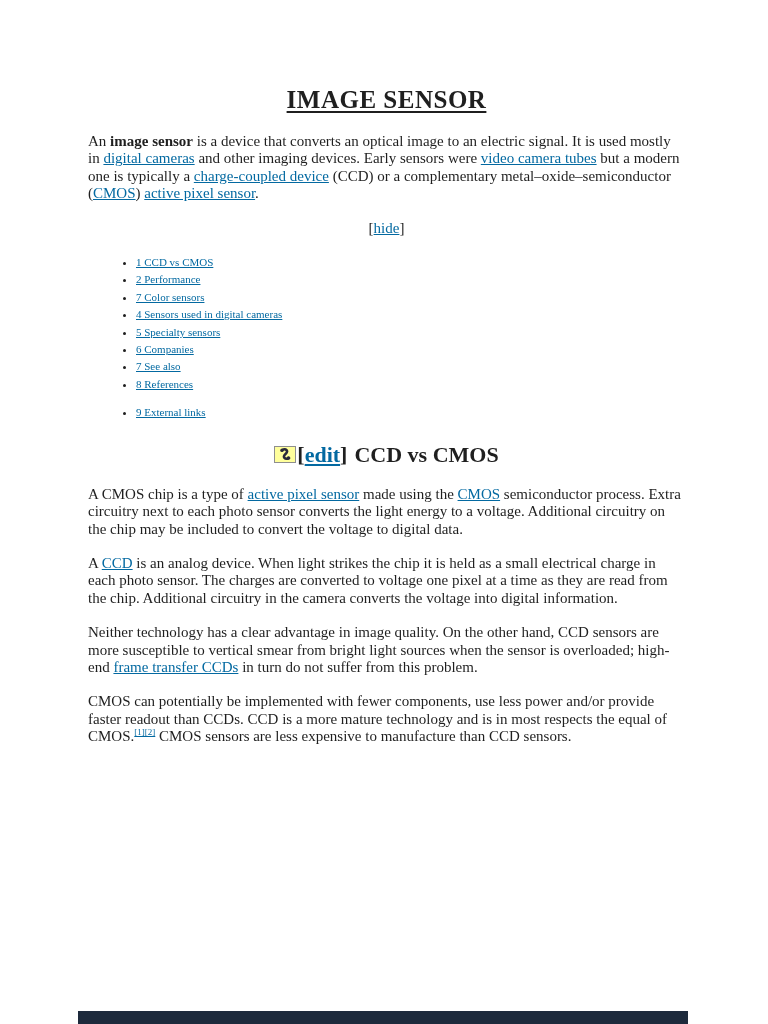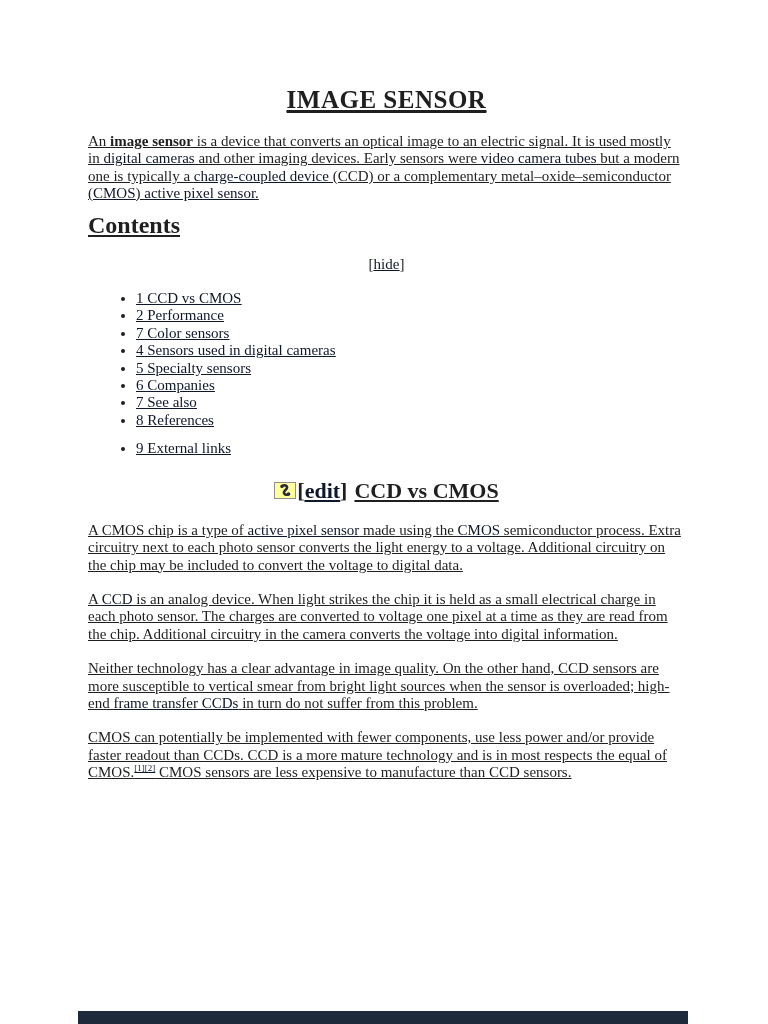--- a/index.html
+++ b/index.html
@@ -14,21 +14,20 @@
     position: relative;
     overflow: hidden;
     font-family: "Liberation Serif", "DejaVu Serif", serif;
     color: #1f1f1f;
   }
   .page {
     position: relative;
     width: 597px;
     padding: 64px 83px 0 88px;
     box-sizing: content-box;
-    text-decoration: underline;
   }
   h1.doc-title {
     margin: 22px 0 0 0;
     text-align: center;
     font-size: 25px;
     font-weight: bold;
     line-height: 28px;
     letter-spacing: 0.5px;
     text-decoration: underline;
     text-decoration-thickness: 2px;
@@ -53,21 +52,21 @@
     line-height: 17.4px;
     margin-top: 17px;
     text-align: center;
   }
   ul.toc {
     margin: 17px 0 0 0;
     padding: 0 0 0 48px;
     list-style: disc outside;
   }
   ul.toc li {
-    font-size: 15px;
+    font-size: 11px;
     line-height: 17.4px;
   }
   ul.toc.toc-last {
     margin-top: 11px;
   }
   h2.section-heading {
     font-size: 22px;
     font-weight: bold;
     line-height: 28px;
     margin: 19px 0 0 0;
@@ -78,21 +77,21 @@
     width: 20px;
     height: 15px;
     background: #ffff9c;
     border: 1px solid #8f8f8f;
     vertical-align: -1px;
     margin-right: 1px;
   }
   .obj-icon svg { display: block; }
   .brk { color: #1f1f1f; }
   a.lnk {
-    color: #0f172a;
+    color: #0369a1;
     text-decoration: underline;
     cursor: pointer;
   }
   h2.section-heading a.lnk { font-weight: bold; }
   .heading-text { margin-left: 7px; }
   sup.ref-sup {
     font-size: 9px;
     line-height: 0;
     vertical-align: 6px;
   }
@@ -107,21 +106,20 @@
 </style>
 </head>
 <body>
 
 <div class="page">
 
   <h1 class="doc-title">IMAGE SENSOR</h1>
 
   <p class="body-text intro">An <b>image sensor</b> is a device that converts an optical image to an electric signal. It is used mostly in <a class="lnk">digital cameras</a> and other imaging devices. Early sensors were <a class="lnk">video camera tubes</a> but a modern one is typically a <a class="lnk">charge-coupled device</a> (CCD) or a complementary metal–oxide–semiconductor (<a class="lnk">CMOS</a>) <a class="lnk">active pixel sensor</a>.</p>
 
-  <h2 class="contents-heading">Contents</h2>
 
   <div class="hide-line"><span class="brk">[</span><a class="lnk">hide</a><span class="brk">]</span></div>
 
   <ul class="toc">
       <li><a class="lnk">1 CCD vs CMOS</a></li>
       <li><a class="lnk">2 Performance</a></li>
       <li><a class="lnk">7 Color sensors</a></li>
       <li><a class="lnk">4 Sensors used in digital cameras</a></li>
       <li><a class="lnk">5 Specialty sensors</a></li>
       <li><a class="lnk">6 Companies</a></li>

